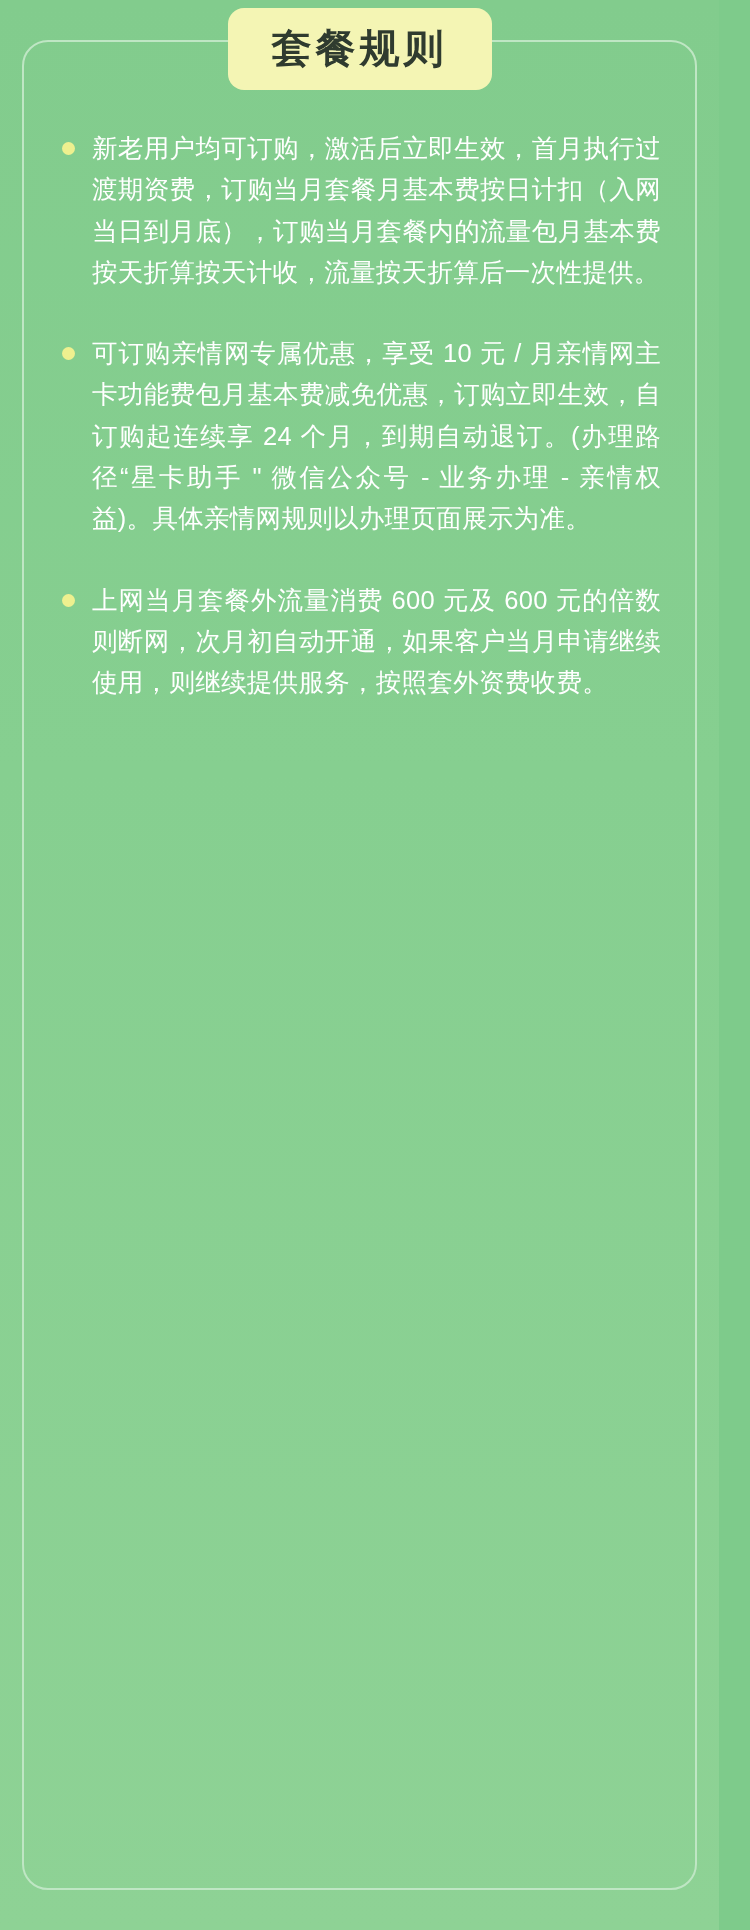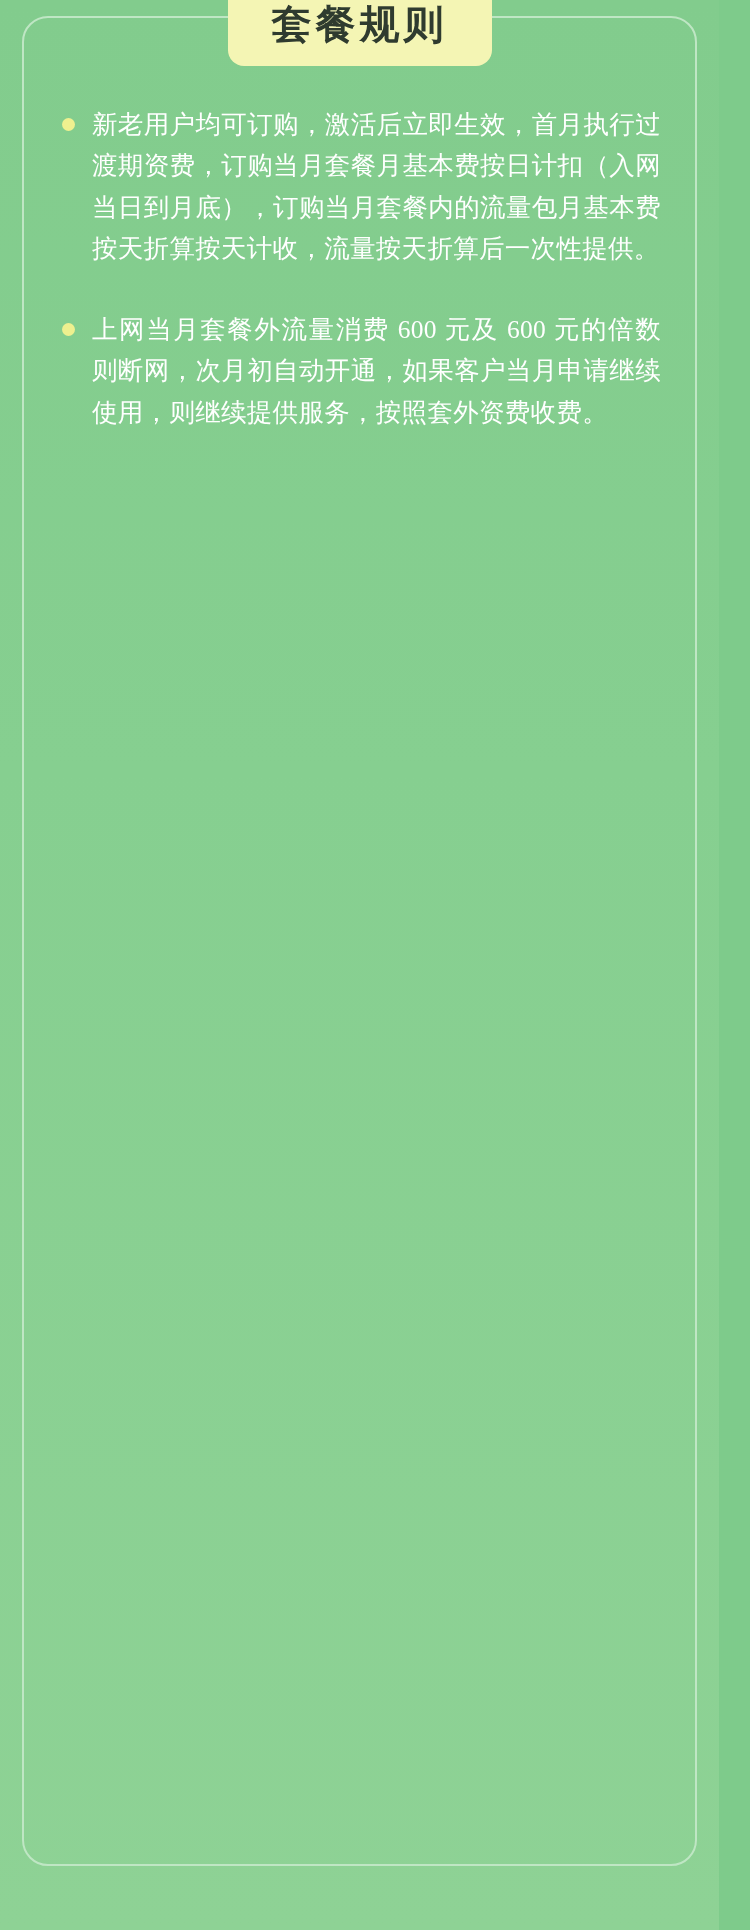--- a/index.html
+++ b/index.html
@@ -12,21 +12,21 @@
     background: #7ecb8b;
     font-family: "Liberation Sans", sans-serif;
     -webkit-font-smoothing: antialiased;
   }
   .page {
     position: relative;
     width: 719px;
     min-height: 1930px;
     background: linear-gradient(180deg, #82cc8d 0%, #86cf90 40%, #8ed295 100%);
     box-sizing: border-box;
-    padding: 16px 22px 34px 22px;
+    padding: 40px 22px 34px 22px;
   }
   .card {
     position: relative;
     border: 2px solid #bfe6c4;
     border-radius: 26px;
     min-height: 1850px;
     box-sizing: border-box;
     padding: 86px 34px 40px 34px;
   }
   .title-wrap {
@@ -55,21 +55,20 @@
   }
   ul.rules li {
     position: relative;
     padding-left: 34px;
     margin-bottom: 40px;
     color: #ffffff;
     font-size: 25.5px;
     line-height: 1.62;
     letter-spacing: 0.3px;
     text-align: justify;
-    font-family: Liberation Serif, serif;
   }
   ul.rules li:last-child {
     margin-bottom: 4px;
   }
   .bullet {
     position: absolute;
     left: 4px;
     top: 14px;
     width: 13px;
     height: 13px;
@@ -91,18 +90,22 @@
       <div class="title-pill">套餐规则</div>
     </div>
 
     <ul class="rules">
       <li>
         <span class="bullet"></span>
         <span class="rule-text">新老用户均可订购，激活后立即生效，首月执行过渡期资费，订购当月套餐月基本费按日计扣（入网当日到月底），订购当月套餐内的流量包月基本费按天折算按天计收，流量按天折算后一次性提供。</span>
       </li>
       <li>
         <span class="bullet"></span>
+        <span class="rule-text">可订购亲情网专属优惠，享受 10 元 / 月亲情网主卡功能费包月基本费减免优惠，订购立即生效，自订购起连续享 24 个月，到期自动退订。(办理路径“星卡助手 " 微信公众号 - 业务办理 - 亲情权益)。具体亲情网规则以办理页面展示为准。</span>
+      </li>
+      <li>
+        <span class="bullet"></span>
         <span class="rule-text">上网当月套餐外流量消费 600 元及 600 元的倍数则断网，次月初自动开通，如果客户当月申请继续使用，则继续提供服务，按照套外资费收费。</span>
       </li>
     </ul>
 
   </div>
 </div>
 
 </body></html>

